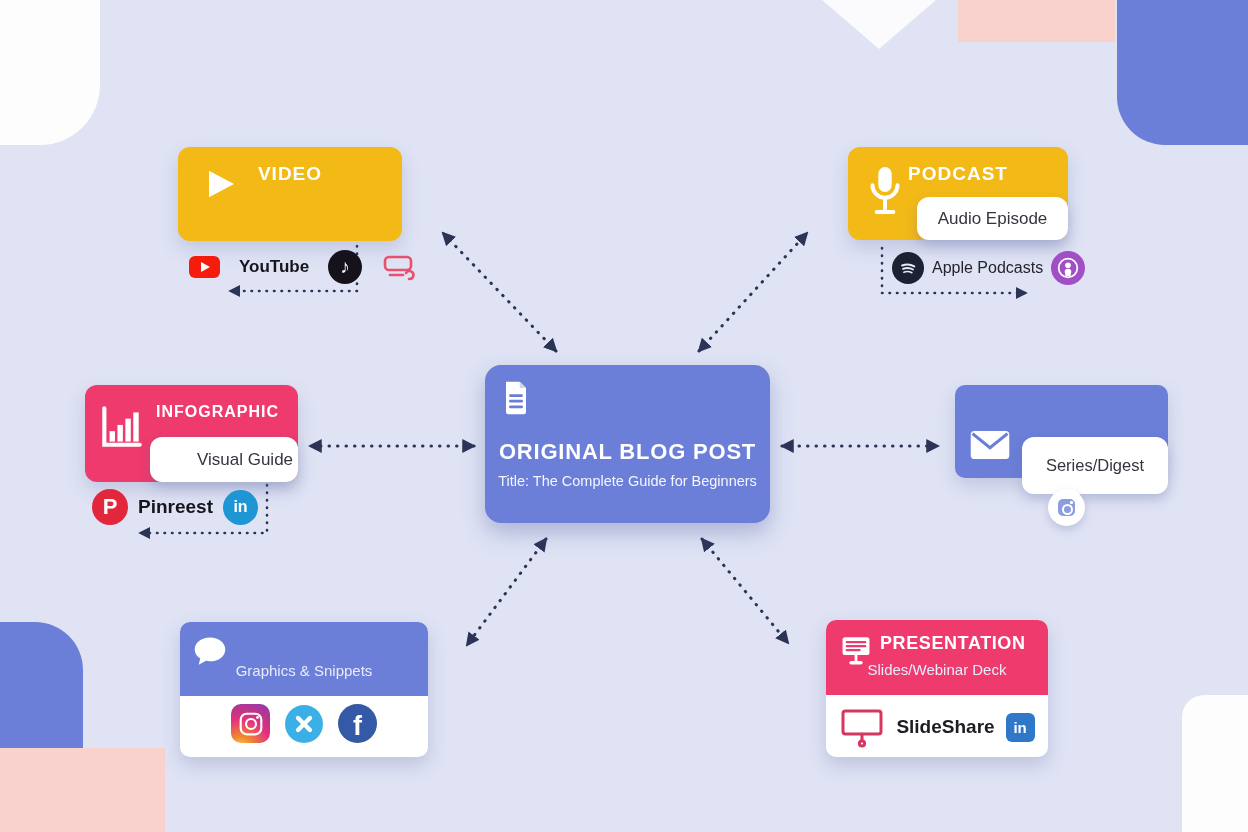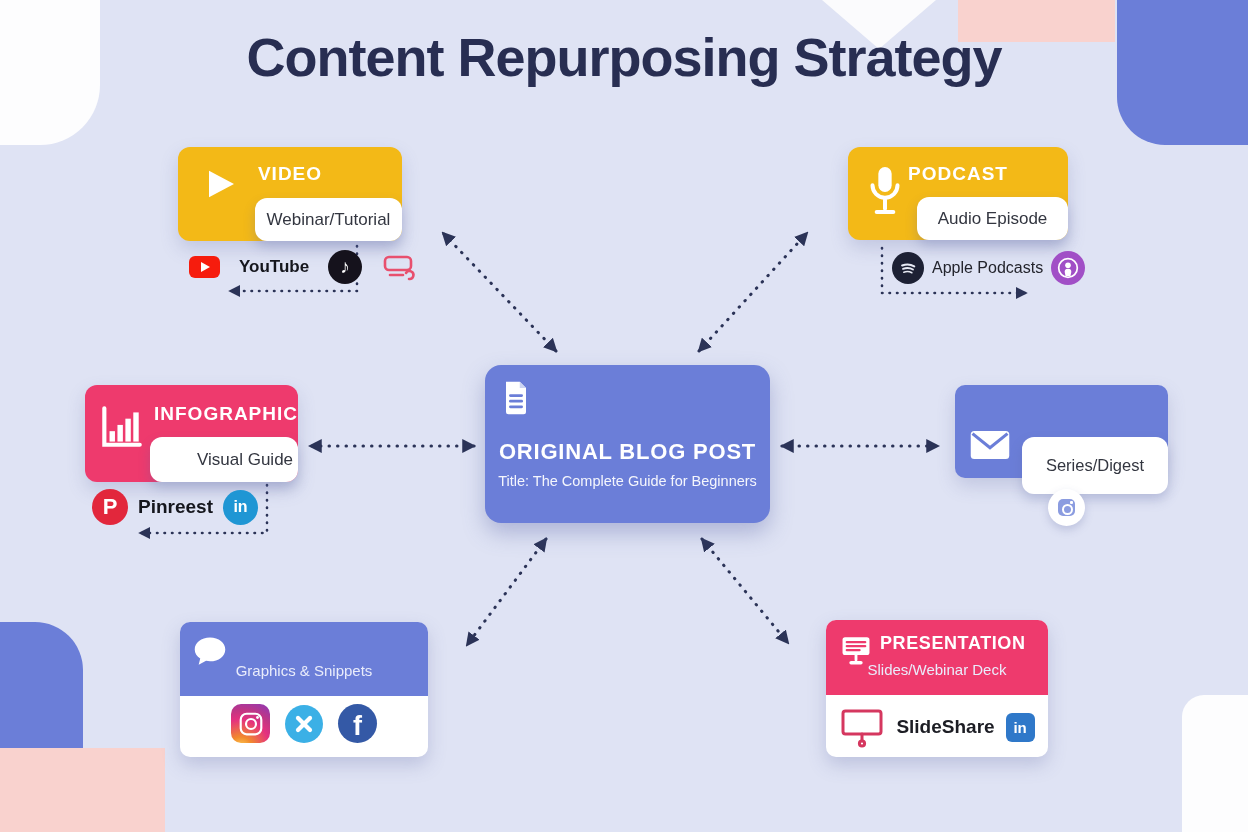--- a/index.html
+++ b/index.html
@@ -87,21 +87,20 @@
 <div id="canvas">
 
   <div class="deco deco-tl"></div>
   <div class="deco deco-tri"></div>
   <div class="deco deco-tr-pink"></div>
   <div class="deco deco-tr-purple"></div>
   <div class="deco deco-bl-purple"></div>
   <div class="deco deco-bl-pink"></div>
   <div class="deco deco-br-white"></div>
 
-  <div class="main-title">Content Repurposing Strategy</div>
 
   <svg class="arrows" width="1248" height="832" viewBox="0 0 1248 832">
     <defs>
       <marker id="ah" viewBox="0 0 10 10" refX="8.5" refY="5" markerWidth="4.6" markerHeight="4.6" orient="auto-start-reverse">
         <path d="M0,0 L10,5 L0,10 z" fill="#2b3357"></path>
       </marker>
     </defs>
     <g stroke="#2b3357" stroke-width="3" fill="none" stroke-linecap="round" stroke-dasharray="0.5 8">
       <path d="M556,351 L443,233" marker-start="url(#ah)" marker-end="url(#ah)"></path>
       <path d="M699,351 L807,233" marker-start="url(#ah)" marker-end="url(#ah)"></path>
@@ -118,21 +117,20 @@
   </svg>
 
   <div class="group" style="left:178px; top:147px; width:224px; height:94px;">
     <div class="cardbg yellow"></div>
     <div class="icon-abs" style="left:20px; top:16px; width:42px; height:42px;">
       <svg width="40" height="40" viewBox="0 0 24 24">
           <path d="M6 4 L21 12 L6 20 Z" fill="#fff"></path>
         </svg>
     </div>
     <div class="card-title" style="top:16px; font-size:19px;">VIDEO</div>
-    <div class="subcard" style="left:77px; top:51px; width:147px; height:43px;">Webinar/Tutorial</div>
   </div>
   <div class="prow" style="left:189px; top:247px; height:40px;">
     <span class="yt-badge">
         <span class="yt-play"></span>
       </span>
     <span class="plabel">YouTube</span>
     <span class="circle tiktok">♪</span>
     <span style="display:flex;">
       <svg width="35" height="33" viewBox="0 0 35 33" fill="none" stroke="#e8506e" stroke-width="2.6" stroke-linecap="round">
         <rect x="4" y="6" width="26" height="13" rx="4"></rect>
@@ -177,21 +175,21 @@
     <div class="cardbg pinkbg"></div>
     <div class="icon-abs" style="left:8px; top:14px; width:56px; height:56px;">
       <svg width="50" height="50" viewBox="0 0 24 24" fill="#fff">
         <path d="M4 3 V20.5 H21" stroke="#fff" stroke-width="2" fill="none" stroke-linecap="round"></path>
         <rect x="6.5" y="14" width="2.6" height="5"></rect>
         <rect x="10.3" y="11" width="2.6" height="8"></rect>
         <rect x="14.1" y="8" width="2.6" height="11"></rect>
         <rect x="17.9" y="5" width="2.6" height="14"></rect>
       </svg>
     </div>
-    <div class="card-title" style="top:18px; left:52px; font-size:19px;text-align:right;">INFOGRAPHIC</div>
+    <div class="card-title" style="top:18px; left:52px; font-size:16px;">INFOGRAPHIC</div>
     <div class="subcard" style="left:65px; top:52px; width:148px; height:45px;padding-left:42px;">Visual Guide</div>
   </div>
   <div class="prow" style="left:92px; top:488px; height:38px; gap:10px;">
     <span class="circle pinterest">P</span>
     <span class="plabel" style="font-size:19px;">Pinreest</span>
     <span class="circle li-circle">in</span>
   </div>
 
   <div class="group" style="left:955px; top:385px; width:213px; height:93px;">
     <div class="cardbg purplebg" style="border-radius:10px;"></div>

